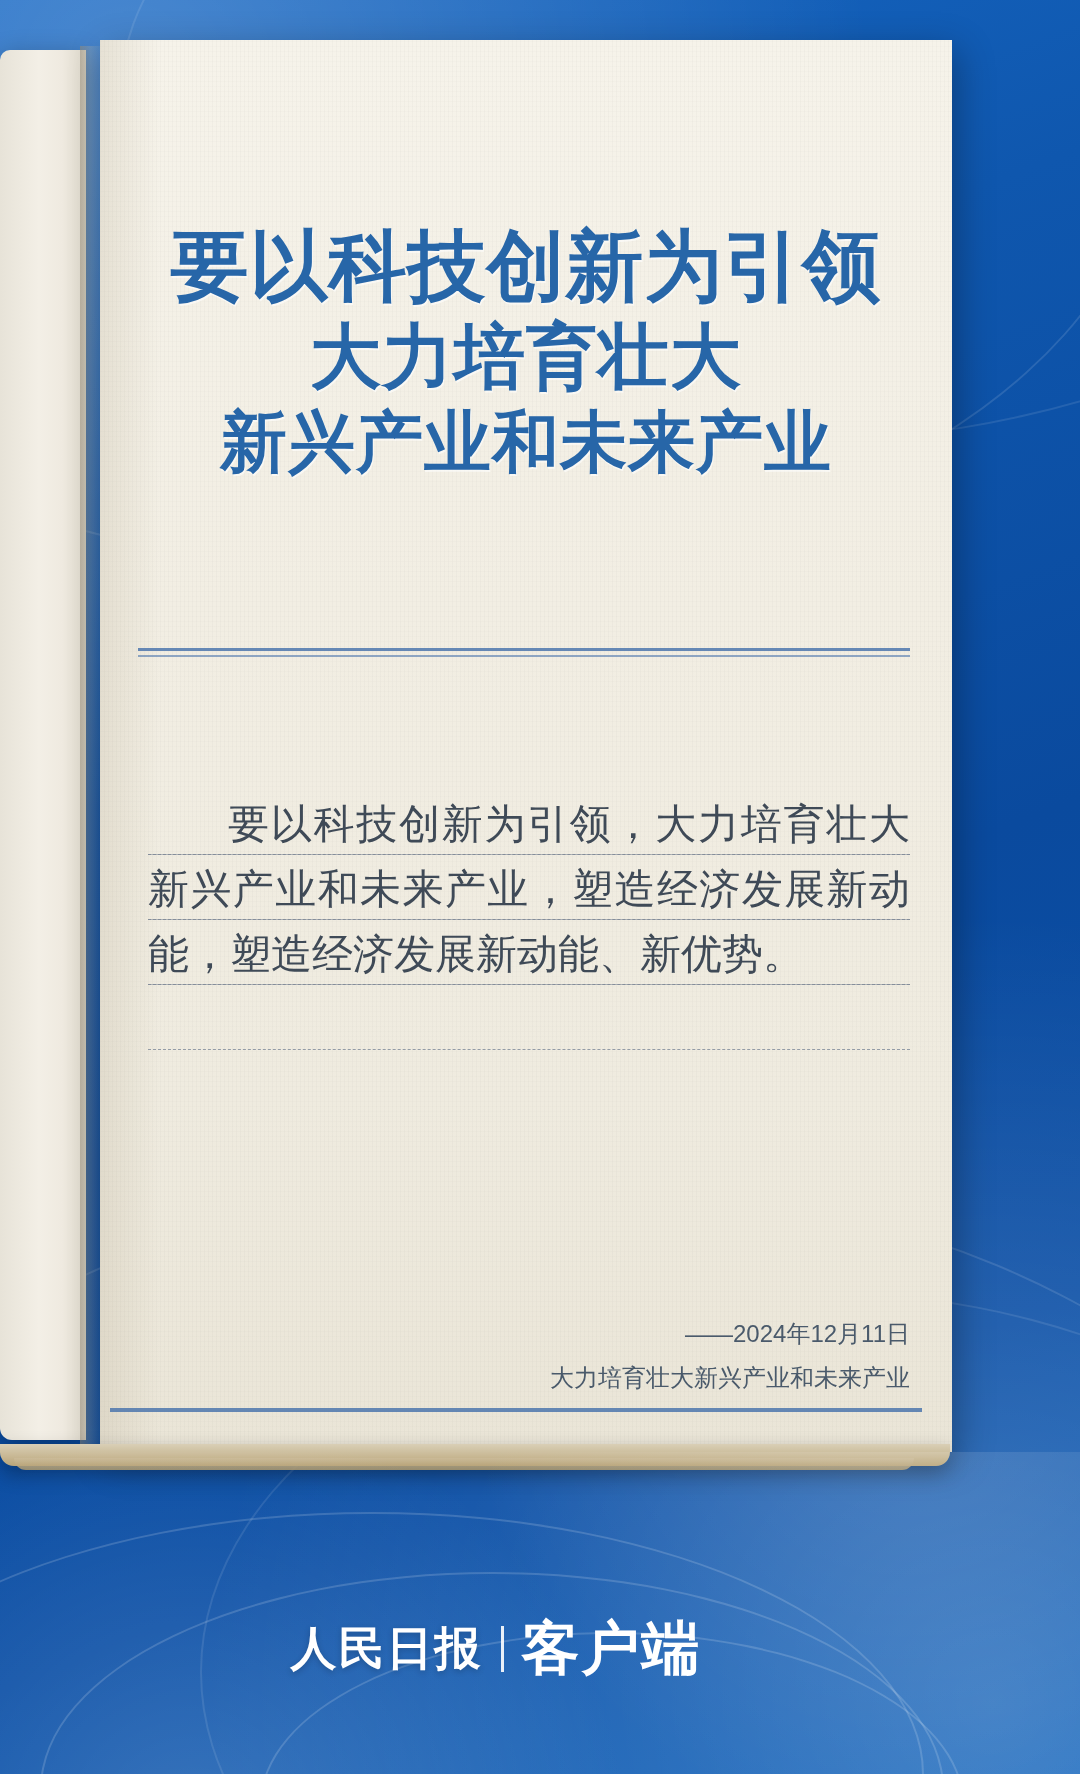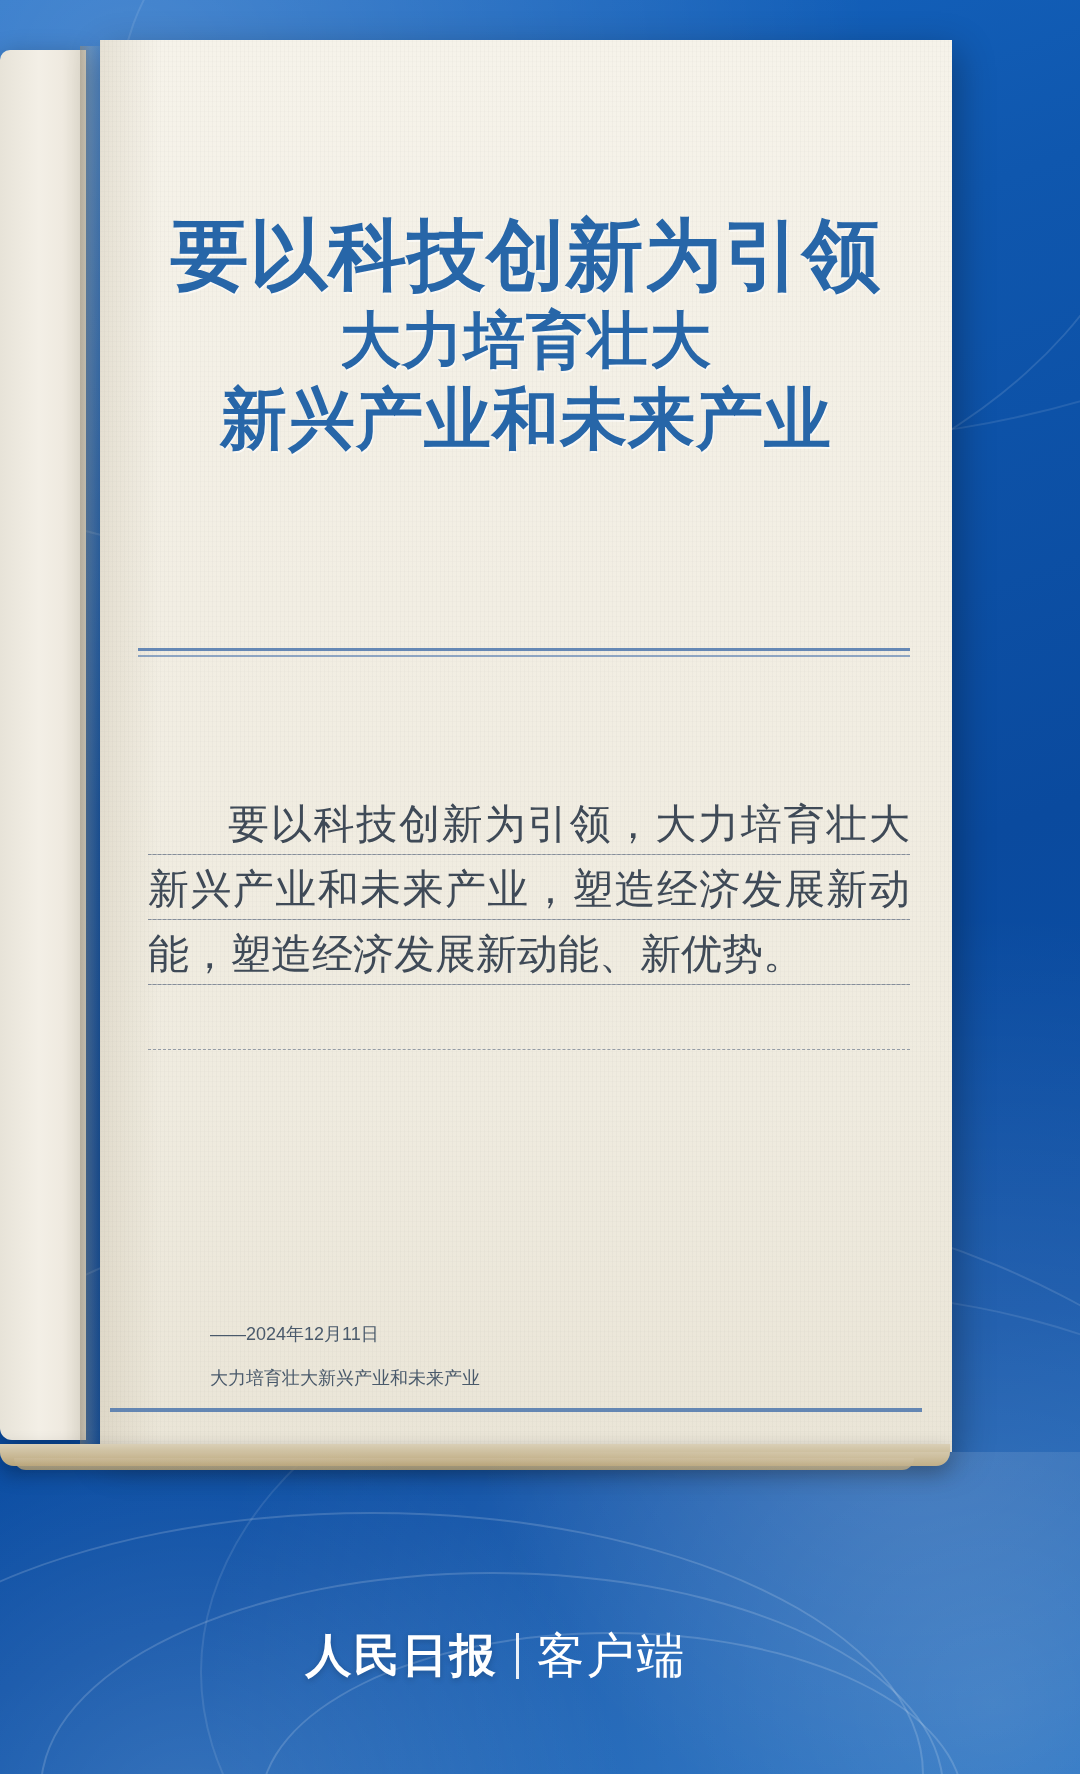--- a/index.html
+++ b/index.html
@@ -122,22 +122,22 @@
     width: 852px;
     text-align: center;
     color: #2766a8;
     font-family: "Liberation Sans", sans-serif;
     font-weight: bold;
     font-size: 76px;
     line-height: 1.22;
     letter-spacing: 1px;
     text-shadow: 1px 2px 0 rgba(255,255,255,0.6);
   }
-  .headline .l1 { font-size: 78px; }
-  .headline .l2 { font-size: 61px; }
+  .headline .l1 { font-size: 78px; margin-top: 11px; }
+  .headline .l2 { font-size: 71px; }
   .headline .l3 { font-size: 67px; }
 
   .rule-double {
     position: absolute;
     left: 38px;
     top: 608px;
     width: 772px;
     height: 10px;
   }
   .rule-double i {
@@ -184,22 +184,23 @@
     width: 762px;
     border-top: 1px dashed #8a93a0;
     opacity: .9;
   }
 
   .attrib {
     position: absolute;
     right: 42px;
     top: 1272px;
     width: 700px;
+    text-align: right;
     color: #4a5a6b;
-    font-size: 18px;
+    font-size: 24px;
     line-height: 44px;
     font-family: "Liberation Sans", sans-serif;
   }
   .attrib .line2 { color: #4a5a6b; }
 
   .bottom-rule {
     position: absolute;
     left: 10px;
     top: 1368px;
     width: 812px;
@@ -257,22 +258,22 @@
     color: #ffffff;
     text-shadow: 0 2px 6px rgba(0,0,0,0.2);
   }
   .brand-div {
     width: 3px;
     height: 46px;
     background: rgba(255,255,255,0.9);
   }
   .brand-app {
     font-family: "Liberation Sans", sans-serif;
-    font-weight: normal;
-    font-size: 48px;
+    font-weight: bold;
+    font-size: 58px;
     color: #ffffff;
     letter-spacing: 2px;
   }
 </style>
 </head>
 <body>
 
 <div class="poster">
 
   <div class="bg-swoosh s1"></div>

